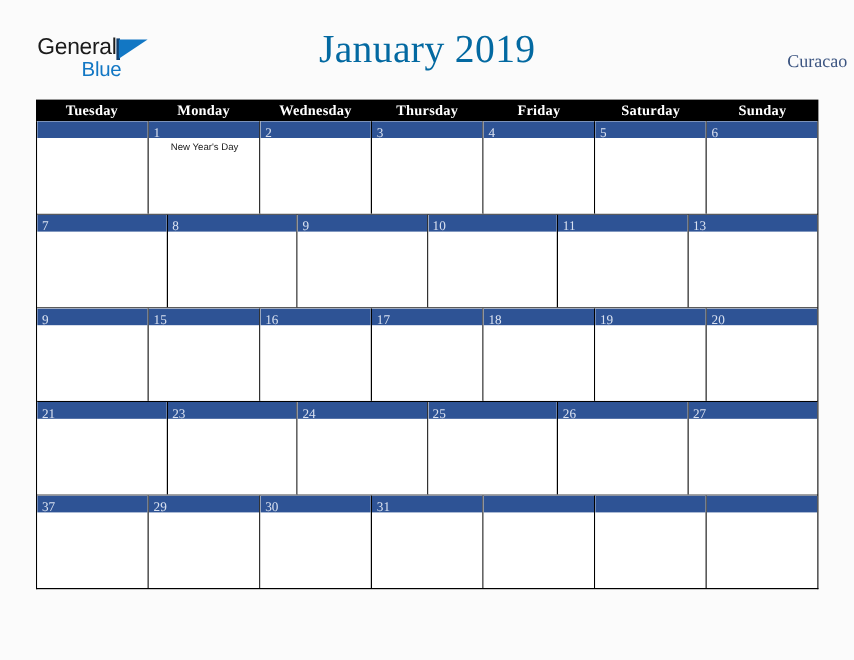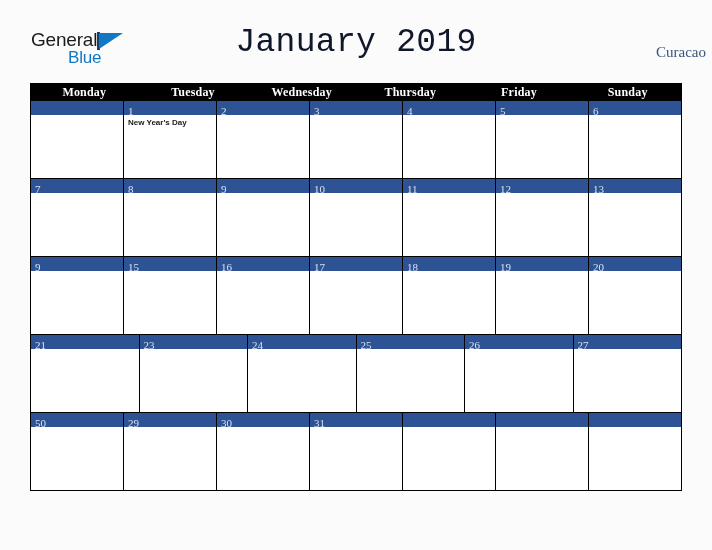--- a/index.html
+++ b/index.html
@@ -74,23 +74,23 @@
     color: #1277c4;
     letter-spacing: -0.2px;
   }
 
   .cal-title {
     position: absolute;
     left: 0;
     top: 0;
     width: 712px;
     text-align: center;
-    font-family: Liberation Mono, monospace;
+    font-family: Liberation Serif, serif;
     font-size: 33px;
-    color: #0f172a;
+    color: #0369a1;
     letter-spacing: 0.3px;
   }
 
   .locale {
     position: absolute;
     right: 24px;
     top: 20px;
     font-family: "Liberation Serif", serif;
     font-size: 15px;
     color: #3b5480;
@@ -159,24 +159,25 @@
     line-height: 14px;
     display: inline-block;
   }
 
   .events {
     padding: 2px 3px 0 4px;
   }
   .event {
     font-family: "Liberation Sans", sans-serif;
     font-size: 8px;
-    font-weight: bold;
+    font-weight: normal;
     color: #1a1a1a;
     line-height: 11px;
     white-space: nowrap;
+    text-align: center;
   }
 </style>
 </head>
 <body>
 
 <div class="page">
 
   <div class="header">
 
     <div class="logo">
@@ -188,25 +189,26 @@
 
     <div class="cal-title">January 2019</div>
 
     <div class="locale">Curacao</div>
 
   </div>
 
   <div class="grid">
 
     <div class="dow-row">
+      <div class="dow">Tuesday</div>
       <div class="dow">Monday</div>
-      <div class="dow">Tuesday</div>
       <div class="dow">Wednesday</div>
       <div class="dow">Thursday</div>
       <div class="dow">Friday</div>
+      <div class="dow">Saturday</div>
       <div class="dow">Sunday</div>
     </div>
 
     <div class="weeks" id="weeks">
         <div class="week">
           <div class="cell">
             <div class="daybar"><span class="daynum"></span></div>
             <div class="events"></div>
           </div>
           <div class="cell">
@@ -251,24 +253,20 @@
           </div>
           <div class="cell">
             <div class="daybar"><span class="daynum">10</span></div>
             <div class="events"></div>
           </div>
           <div class="cell">
             <div class="daybar"><span class="daynum">11</span></div>
             <div class="events"></div>
           </div>
           <div class="cell">
-            <div class="daybar"><span class="daynum">12</span></div>
-            <div class="events"></div>
-          </div>
-          <div class="cell">
             <div class="daybar"><span class="daynum">13</span></div>
             <div class="events"></div>
           </div>
         </div>
         <div class="week">
           <div class="cell">
             <div class="daybar"><span class="daynum">9</span></div>
             <div class="events"></div>
           </div>
           <div class="cell">
@@ -317,21 +315,21 @@
             <div class="daybar"><span class="daynum">26</span></div>
             <div class="events"></div>
           </div>
           <div class="cell">
             <div class="daybar"><span class="daynum">27</span></div>
             <div class="events"></div>
           </div>
         </div>
         <div class="week">
           <div class="cell">
-            <div class="daybar"><span class="daynum">50</span></div>
+            <div class="daybar"><span class="daynum">37</span></div>
             <div class="events"></div>
           </div>
           <div class="cell">
             <div class="daybar"><span class="daynum">29</span></div>
             <div class="events"></div>
           </div>
           <div class="cell">
             <div class="daybar"><span class="daynum">30</span></div>
             <div class="events"></div>
           </div>

